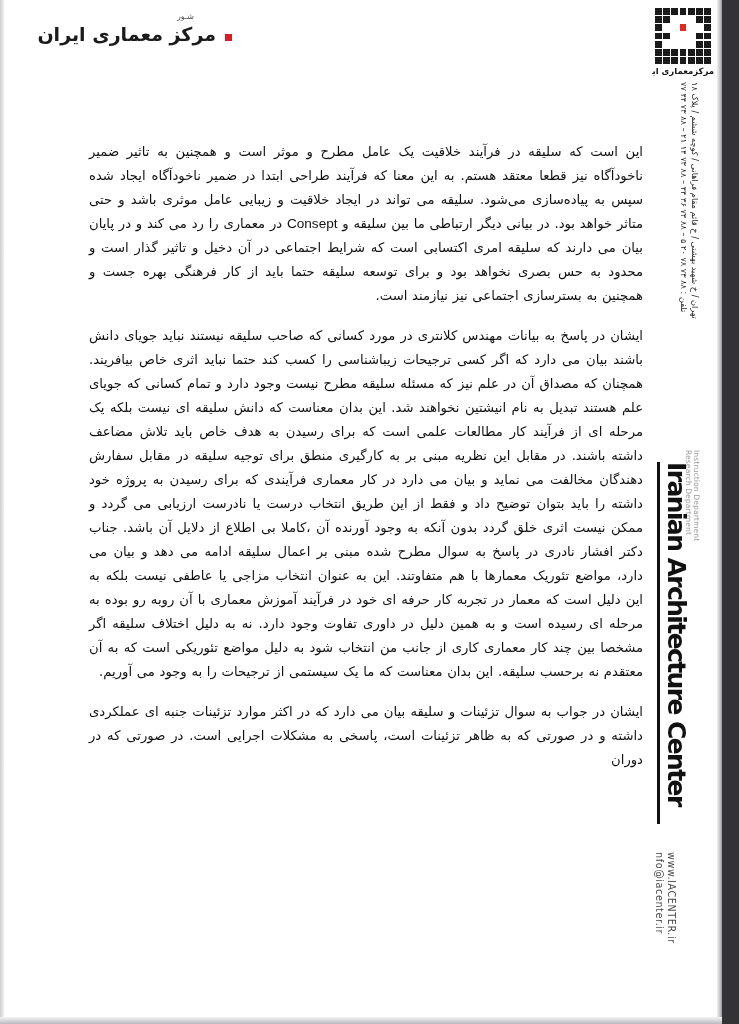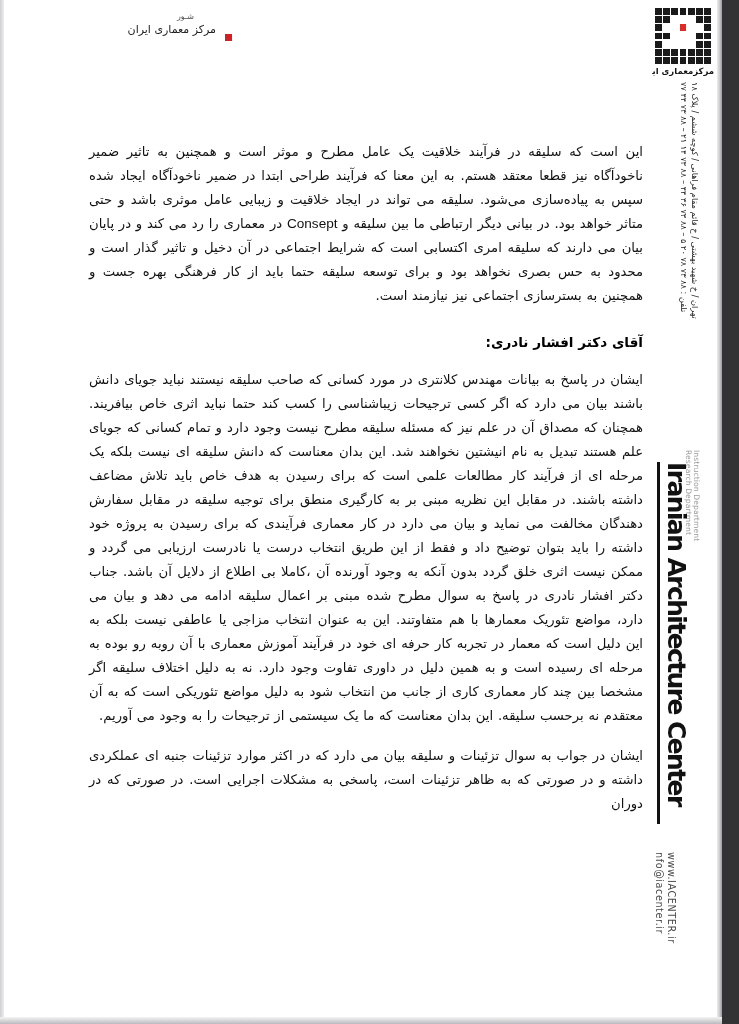--- a/index.html
+++ b/index.html
@@ -72,22 +72,22 @@
     font-size: 8px;
     color: #4d4d4d;
     letter-spacing: 1px;
     direction: rtl;
   }
   .masthead-main {
     position: absolute;
     top: 11px;
     right: 22px;
     font-family: "DejaVu Sans", sans-serif;
-    font-size: 11px;
-    font-weight: normal;
+    font-size: 19px;
+    font-weight: bold;
     color: #1b1b1b;
     direction: rtl;
     white-space: nowrap;
     letter-spacing: -1px;
   }
   .masthead-dot {
     position: absolute;
     top: 22px;
     right: 6px;
     width: 7px;
@@ -316,20 +316,19 @@
     </div>
     <div class="vtext vtext-ltr" style="top:852px; left:22px;">
       <span class="vert-web">nfo@iacenter.ir</span>
     </div>
   </div>
 
   <div class="content">
 
     <p class="para"><span>این است که سلیقه در فرآیند خلاقیت یک عامل مطرح و موثر است و همچنین به تاثیر ضمیر ناخودآگاه نیز قطعا معتقد هستم. به این معنا که فرآیند طراحی ابتدا در ضمیر ناخودآگاه ایجاد شده سپس به پیاده‌سازی می‌شود. سلیقه می تواند در ایجاد خلاقیت و زیبایی عامل موثری باشد و حتی متاثر خواهد بود. در بیانی دیگر ارتباطی ما بین سلیقه و </span><span class="latin">Consept</span><span> در معماری را رد می کند و در پایان بیان می دارند که سلیقه امری اکتسابی است که شرایط اجتماعی در آن دخیل و تاثیر گذار است و محدود به حس بصری نخواهد بود و برای توسعه سلیقه حتما باید از کار فرهنگی بهره جست و همچنین به بسترسازی اجتماعی نیز نیازمند است.</span></p>
 
-    <h2 class="heading">آقای دکتر افشار نادری:</h2>
 
     <p class="para">ایشان در پاسخ به بیانات مهندس کلانتری در مورد کسانی که صاحب سلیقه نیستند نباید جویای دانش باشند بیان می دارد که اگر کسی ترجیحات زیباشناسی را کسب کند حتما نباید اثری خاص بیافریند. همچنان که مصداق آن در علم نیز که مسئله سلیقه مطرح نیست وجود دارد و تمام کسانی که جویای علم هستند تبدیل به نام انیشتین نخواهند شد. این بدان معناست که دانش سلیقه ای نیست بلکه یک مرحله ای از فرآیند کار مطالعات علمی است که برای رسیدن به هدف خاص باید تلاش مضاعف داشته باشند. در مقابل این نظریه مبنی بر به کارگیری منطق برای توجیه سلیقه در مقابل سفارش دهندگان مخالفت می نماید و بیان می دارد در کار معماری فرآیندی که برای رسیدن به پروژه خود داشته را باید بتوان توضیح داد و فقط از این طریق انتخاب درست یا نادرست ارزیابی می گردد و ممکن نیست اثری خلق گردد بدون آنکه به وجود آورنده آن ،کاملا بی اطلاع از دلایل آن باشد. جناب دکتر افشار نادری در پاسخ به سوال مطرح شده مبنی بر اعمال سلیقه ادامه می دهد و بیان می دارد، مواضع تئوریک معمارها با هم متفاوتند. این به عنوان انتخاب مزاجی یا عاطفی نیست بلکه به این دلیل است که معمار در تجربه کار حرفه ای خود در فرآیند آموزش معماری با آن روبه رو بوده به مرحله ای رسیده است و به همین دلیل در داوری تفاوت وجود دارد. نه به دلیل اختلاف سلیقه اگر مشخصا بین چند کار معماری کاری از جانب من انتخاب شود به دلیل مواضع تئوریکی است که به آن معتقدم نه برحسب سلیقه. این بدان معناست که ما یک سیستمی از ترجیحات را به وجود می آوریم.</p>
 
     <p class="para tight">ایشان در جواب به سوال تزئینات و سلیقه بیان می دارد که در اکثر موارد تزئینات جنبه ای عملکردی داشته و در صورتی که به ظاهر تزئینات است، پاسخی به مشکلات اجرایی است. در صورتی که در دوران</p>
   </div>
 
 </div>
 
 </body></html>

